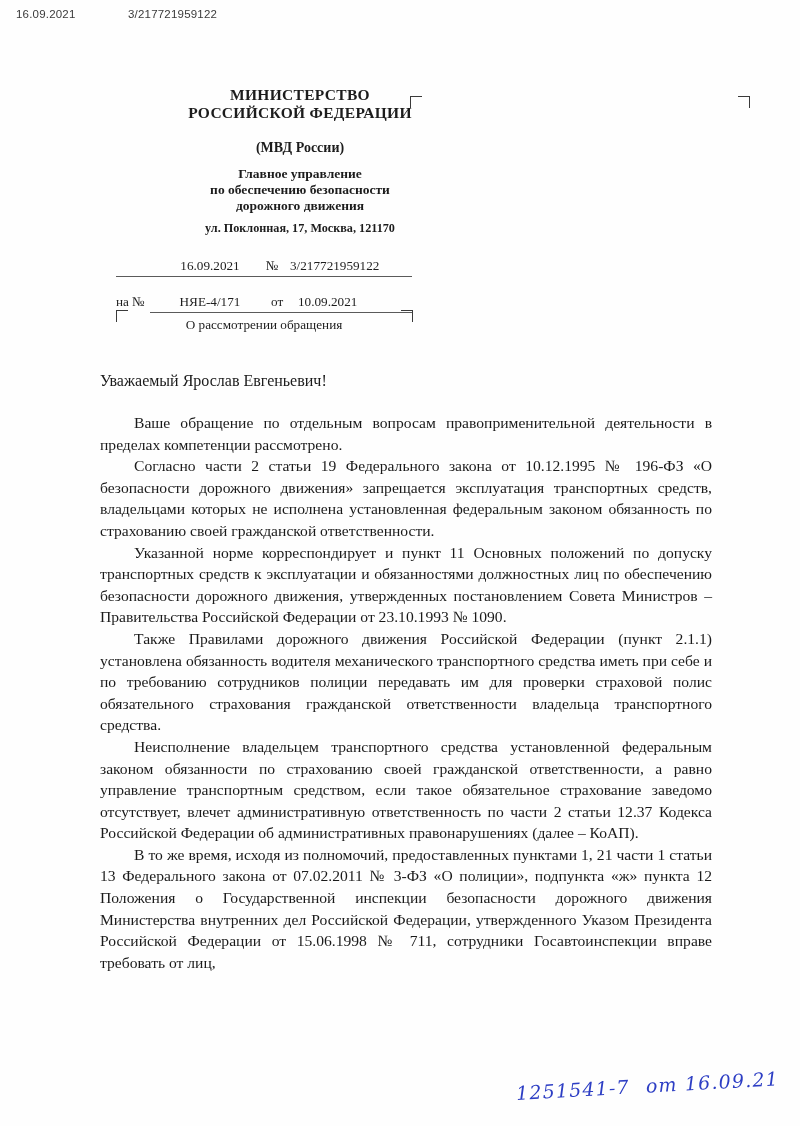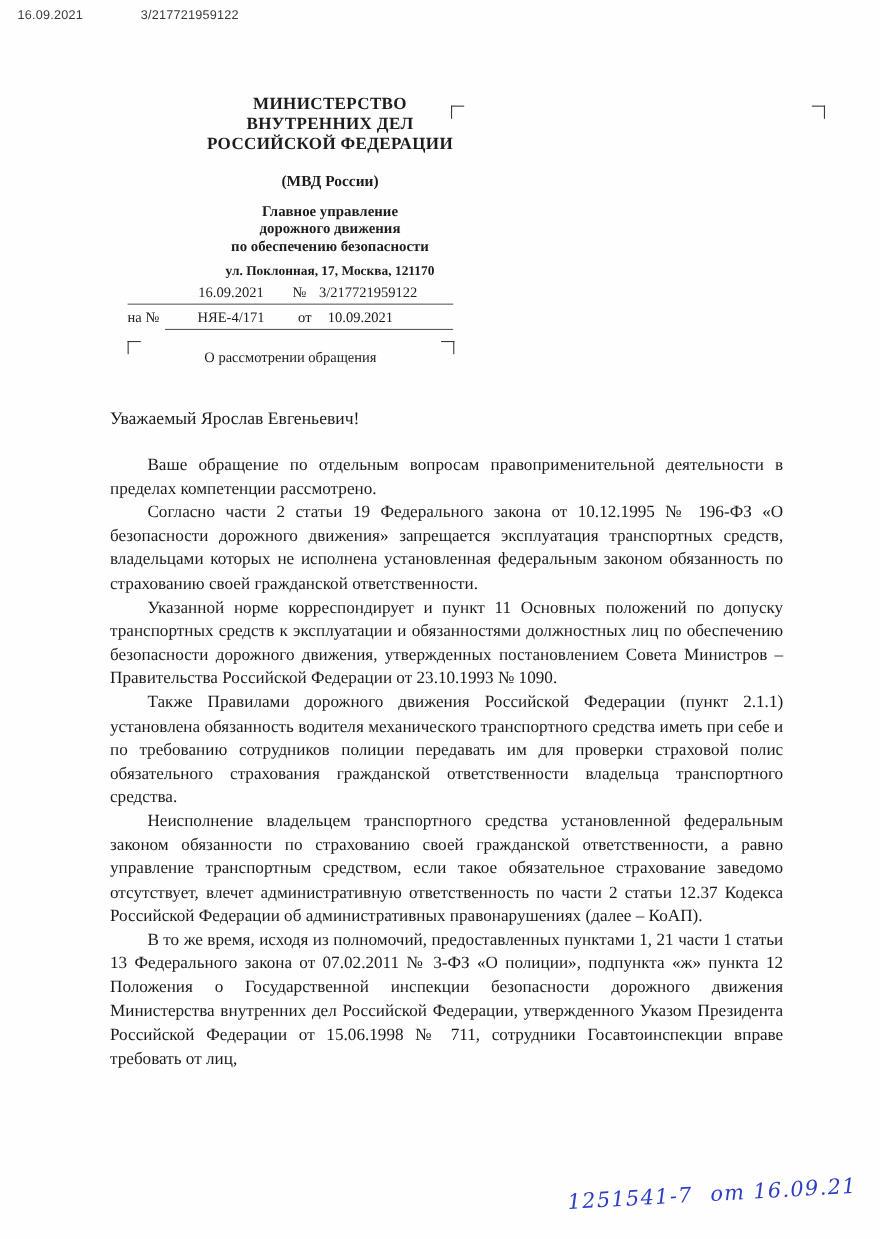--- a/index.html
+++ b/index.html
@@ -110,21 +110,21 @@
   .ref-row1 { padding-left: 0; }
   .ref-row1 .r1-date {
     position: absolute; left: 42px; top: 0; width: 104px; text-align: center;
   }
   .ref-row1 .r1-no-lbl { position: absolute; left: 150px; top: 0; }
   .ref-row1 .r1-no { position: absolute; left: 174px; top: 0; }
   .ref-row1 .r1-underline {
     position: absolute; left: 0px; top: 18px; width: 296px;
     border-bottom: 1px solid #5a5a5a;
   }
-  .ref-row2 { margin-top: 3px; }
+  .ref-row2 { margin-top: 16px; }
   .ref-row2 .r2-lbl { position: absolute; left: 0px; top: 0; }
   .ref-row2 .r2-val { position: absolute; left: 42px; top: 0; width: 104px; text-align: center; }
   .ref-row2 .r2-from-lbl { position: absolute; left: 155px; top: 0; }
   .ref-row2 .r2-from { position: absolute; left: 182px; top: 0; }
   .ref-row2 .r2-underline {
     position: absolute; left: 34px; top: 18px; width: 262px;
     border-bottom: 1px solid #5a5a5a;
   }
 
   .subject {
@@ -187,26 +187,25 @@
 
 <div class="page">
 
   <div class="scan-header">
     <span class="sh-date">16.09.2021</span>
     <span class="sh-num">3/217721959122</span>
   </div>
 
   <div class="letterhead">
     <div class="lh-ministry">МИНИСТЕРСТВО</div>
-    <div class="lh-ministry">ВНУТРЕННИХ ДЕЛ</div>
     <div class="lh-ministry">РОССИЙСКОЙ ФЕДЕРАЦИИ</div>
     <div class="lh-abbr">(МВД России)</div>
     <div class="lh-dept">Главное управление</div>
+    <div class="lh-dept" style="margin-top:0">по обеспечению безопасности</div>
     <div class="lh-dept" style="margin-top:0">дорожного движения</div>
-    <div class="lh-dept" style="margin-top:0">по обеспечению безопасности</div>
     <div class="lh-address">ул. Поклонная, 17, Москва, 121170</div>
   </div>
 
   <div class="bracket tl" style="left:410px; top:96px;"></div>
   <div class="bracket tr" style="left:738px; top:96px;"></div>
 
 
   <div class="refblock">
     <div class="ref-row ref-row1">
       <span class="r1-date">16.09.2021</span>

